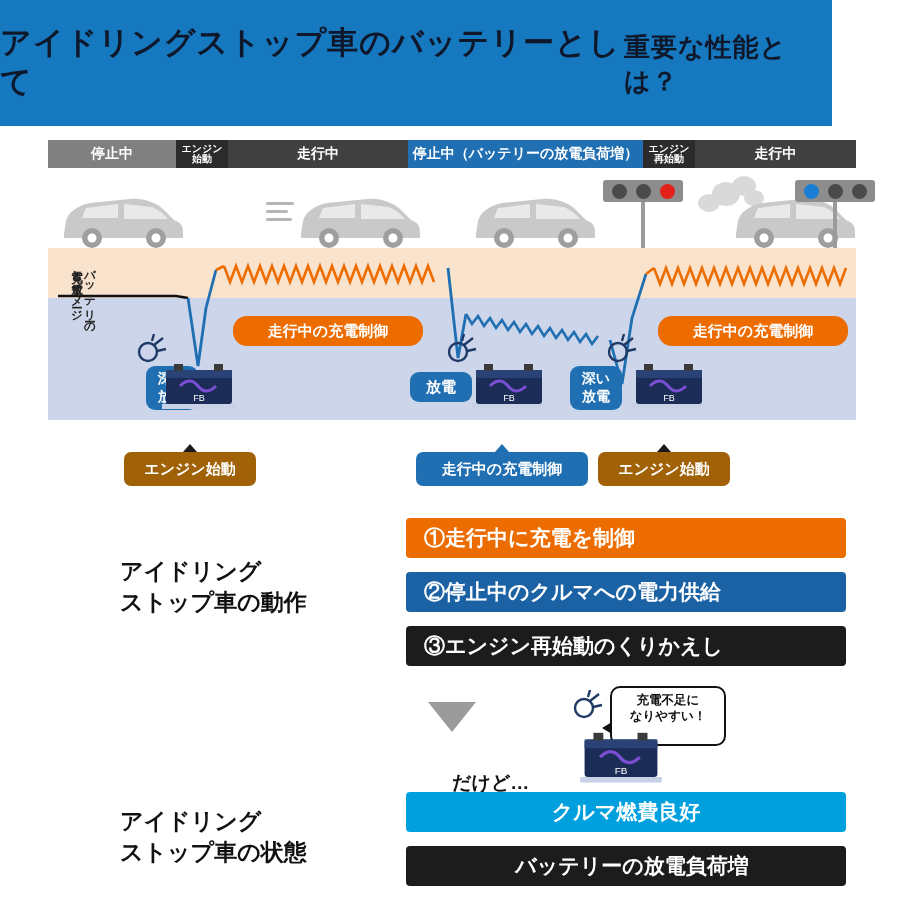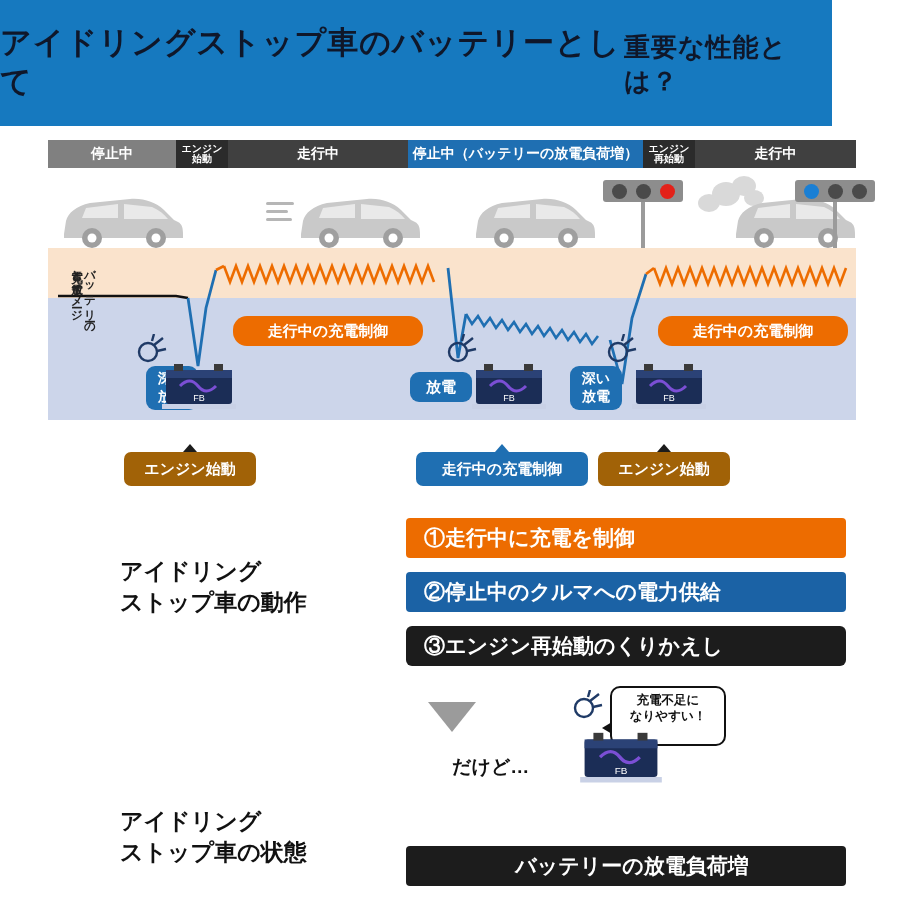--- a/index.html
+++ b/index.html
@@ -493,24 +493,24 @@
   <div class="callout blue" style="left:416px; top:452px; width:172px; height:34px;">走行中の充電制御</div>
   <div class="callout dark" style="left:598px; top:452px; width:132px; height:34px;">エンジン始動</div>
 
   <div class="section-title" style="left:120px; top:556px;">
     <div>アイドリング</div>
     <div>ストップ車の動作</div>
   </div>
 
   <div class="bar-item bar-orange" style="left:406px; top:518px; width:440px;">①走行中に充電を制御</div>
   <div class="bar-item bar-blue" style="left:406px; top:572px; width:440px;">②停止中のクルマへの電力供給</div>
-  <div class="bar-item bar-dark" style="left:406px; top:626px; width:440px;border-radius:6px;">③エンジン再始動のくりかえし</div>
+  <div class="bar-item bar-dark" style="left:406px; top:626px; width:440px;">③エンジン再始動のくりかえし</div>
 
   <div class="arrow-down" style="left:428px; top:702px;"></div>
-  <div class="dakedo" style="left:452px; top:754px;text-align:center;">だけど…</div>
+  <div class="dakedo" style="left:452px; top:770px;text-align:center;">だけど…</div>
 
   <div class="bubble" style="left:610px; top:686px; width:116px; height:60px;">
     <div>充電不足に</div>
     <div>なりやすい！</div>
   </div>
   <svg style="position:absolute; left:566px; top:724px;" width="110" height="64" viewBox="0 0 86 58">
     <rect x="10" y="14" width="66" height="34" rx="3" fill="#1b2d56"></rect>
     <rect x="10" y="14" width="66" height="8" fill="#2b4276"></rect>
     <rect x="18" y="8" width="9" height="7" fill="#3a3a3a"></rect>
     <rect x="58" y="8" width="9" height="7" fill="#3a3a3a"></rect>
@@ -521,15 +521,16 @@
   <svg style="position:absolute; left:570px; top:690px;" width="34" height="34" viewBox="0 0 34 34">
     <circle cx="14" cy="18" r="9" fill="none" stroke="#1f3a66" stroke-width="2.4"></circle>
     <path d="M20 11 L29 4 M23 17 L32 15 M18 7 L20 0" stroke="#1f3a66" stroke-width="2.4" fill="none"></path>
   </svg>
 
   <div class="section-title" style="left:120px; top:806px;">
     <div>アイドリング</div>
     <div>ストップ車の状態</div>
   </div>
 
+  <div class="bar-item bar-cyan" style="left:406px; top:792px; width:440px;">クルマ燃費良好</div>
   <div class="bar-item bar-black2" style="left:406px; top:846px; width:440px;">バッテリーの放電負荷増</div>
 
 </div>
 
 </body></html>

